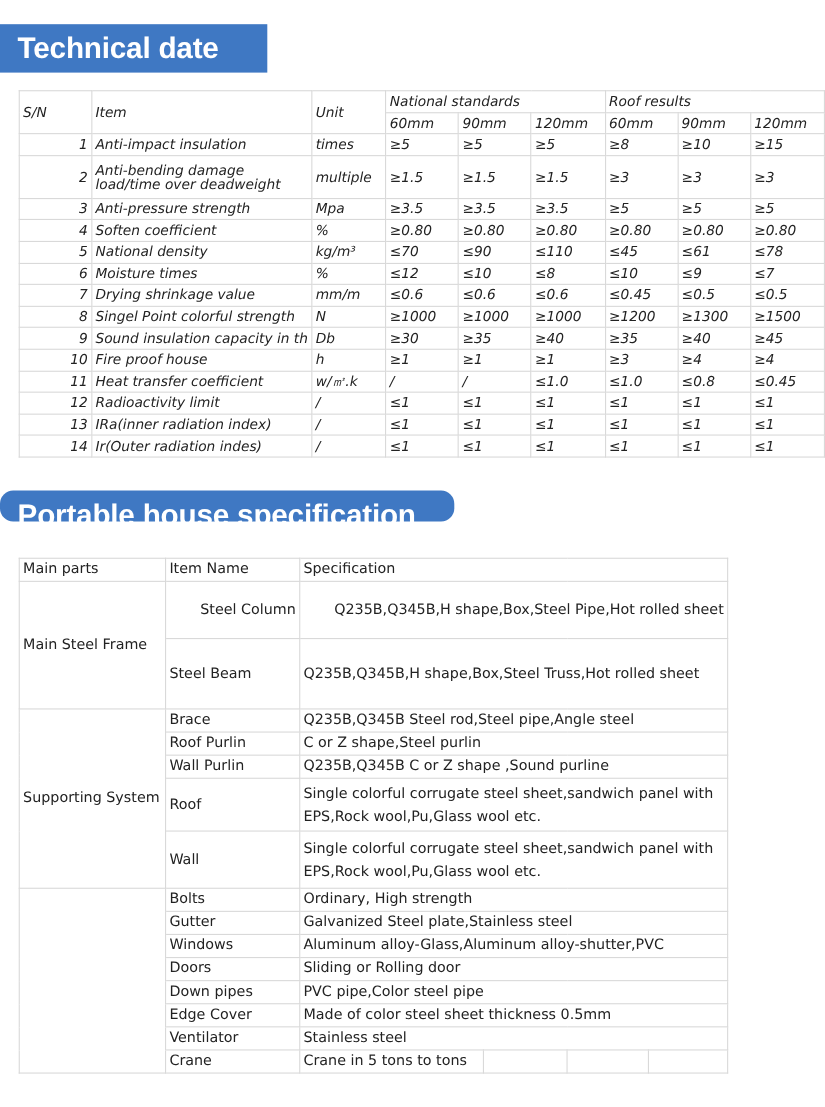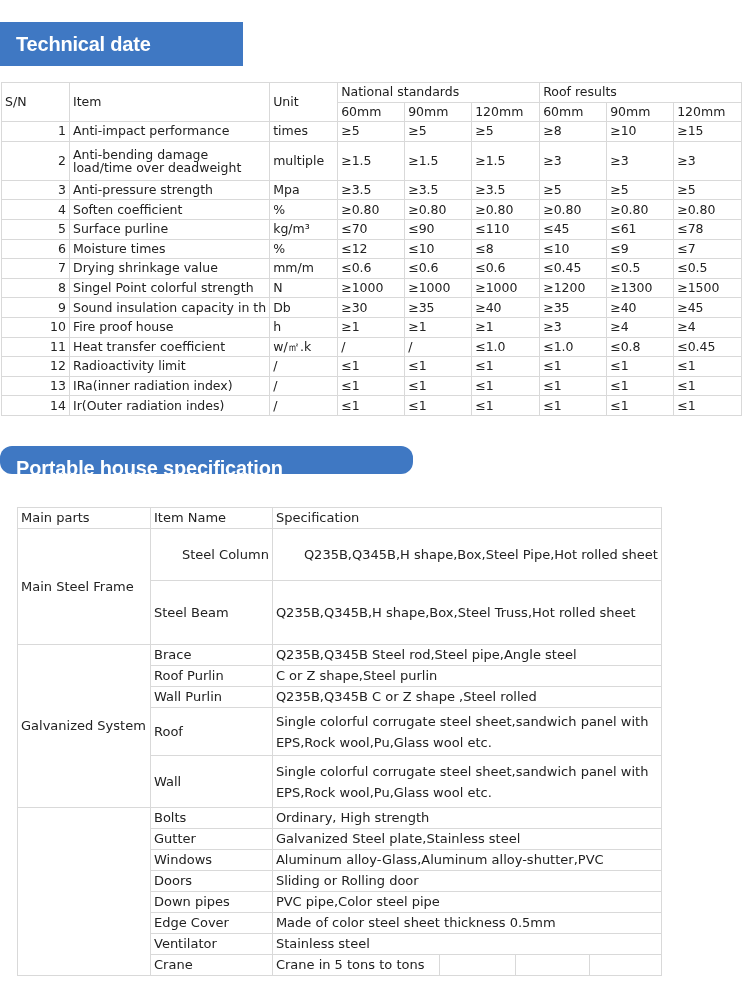--- a/index.html
+++ b/index.html
@@ -1,29 +1,29 @@
 <!DOCTYPE html>
 <html><head>
   <meta charset="utf-8">
   <style>
     html, body { margin: 0; padding: 0; background: #ffffff; }
     body { width: 750px; height: 1006px; position: relative; overflow: hidden;
            font-family: "DejaVu Sans", "Liberation Sans", sans-serif; color: #222; }
     .banner { position: absolute; left: 0; background: #3f78c3; color: #fff;
               font-family: "Liberation Sans", "DejaVu Sans", sans-serif; font-weight: bold;
-              font-size: 20px; line-height: 44px; padding-left: 16px; box-sizing: border-box;
+              font-size: 27px; line-height: 44px; padding-left: 16px; box-sizing: border-box;
               letter-spacing: -0.2px; }
     #banner1 { top: 22px; width: 243px; height: 44px; }
     #banner2 { top: 446px; width: 413px; height: 28px; border-radius: 12px; }
 
     table { position: absolute; border-collapse: collapse; table-layout: fixed;
             font-size: 12.5px; }
     td { border: 1px solid #d9d9d9; padding: 0 3px; white-space: nowrap; overflow: hidden;
          vertical-align: middle; }
-    #tech { left: 1px; top: 82px; }
+    #tech { left: 17px; top: 82px; font-style: italic; }
     #tech td { height: 18.6px; line-height: 18px; }
     #tech td.sn { text-align: right; }
     #tech tr.tall td { height: 38px; }
     #tech td.wrap { white-space: normal; line-height: 13px; }
 
     #spec { left: 17px; top: 507px; font-size: 13px; }
     #spec td { height: 20px; line-height: 20px; padding: 0 3px; }
     #spec tr.col td.it, #spec tr.col td.sp { height: 51px; padding-left: 31px; }
     #spec tr.beam td.it, #spec tr.beam td.sp { height: 63px; }
     #spec tr.mid td.it, #spec tr.mid td.sp { height: 47px; }
@@ -63,21 +63,21 @@
     <td>90mm</td>
     <td>120mm</td>
     <td>60mm</td>
     <td>90mm</td>
     <td>120mm</td>
   </tr>
   </tbody>
     <tbody id="tech-body">
       <tr>
         <td class="sn">1</td>
-        <td class="">Anti-impact performance</td>
+        <td class="">Anti-impact insulation</td>
         <td>times</td>
         <td>≥5</td>
         <td>≥5</td>
         <td>≥5</td>
         <td>≥8</td>
         <td>≥10</td>
         <td>≥15</td>
       </tr>
       <tr class="tall">
         <td class="sn">2</td>
@@ -107,21 +107,21 @@
         <td>%</td>
         <td>≥0.80</td>
         <td>≥0.80</td>
         <td>≥0.80</td>
         <td>≥0.80</td>
         <td>≥0.80</td>
         <td>≥0.80</td>
       </tr>
       <tr>
         <td class="sn">5</td>
-        <td class="">Surface purline</td>
+        <td class="">National density</td>
         <td>kg/m³</td>
         <td>≤70</td>
         <td>≤90</td>
         <td>≤110</td>
         <td>≤45</td>
         <td>≤61</td>
         <td>≤78</td>
       </tr>
       <tr>
         <td class="sn">6</td>
@@ -247,31 +247,31 @@
       <tr class="col">
         <td rowspan="2">Main Steel Frame</td>
         <td class="it">Steel Column</td>
         <td colspan="4" class="sp">Q235B,Q345B,H shape,Box,Steel Pipe,Hot rolled sheet</td>
       </tr>
       <tr class="beam">
         <td class="it">Steel Beam</td>
         <td colspan="4" class="sp">Q235B,Q345B,H shape,Box,Steel Truss,Hot rolled sheet</td>
       </tr>
       <tr class="">
-        <td rowspan="5">Galvanized System</td>
+        <td rowspan="5">Supporting System</td>
         <td class="it">Brace</td>
         <td colspan="4" class="sp">Q235B,Q345B Steel rod,Steel pipe,Angle steel</td>
       </tr>
       <tr class="">
         <td class="it">Roof Purlin</td>
         <td colspan="4" class="sp">C or Z shape,Steel purlin</td>
       </tr>
       <tr class="">
         <td class="it">Wall Purlin</td>
-        <td colspan="4" class="sp">Q235B,Q345B C or Z shape ,Steel rolled</td>
+        <td colspan="4" class="sp">Q235B,Q345B C or Z shape ,Sound purline</td>
       </tr>
       <tr class="mid">
         <td class="it">Roof</td>
         <td colspan="4" class="sp wrapsp">Single colorful corrugate steel sheet,sandwich panel with EPS,Rock wool,Pu,Glass wool etc.</td>
       </tr>
       <tr class="wall">
         <td class="it">Wall</td>
         <td colspan="4" class="sp wrapsp">Single colorful corrugate steel sheet,sandwich panel with EPS,Rock wool,Pu,Glass wool etc.</td>
       </tr>
       <tr class="">

